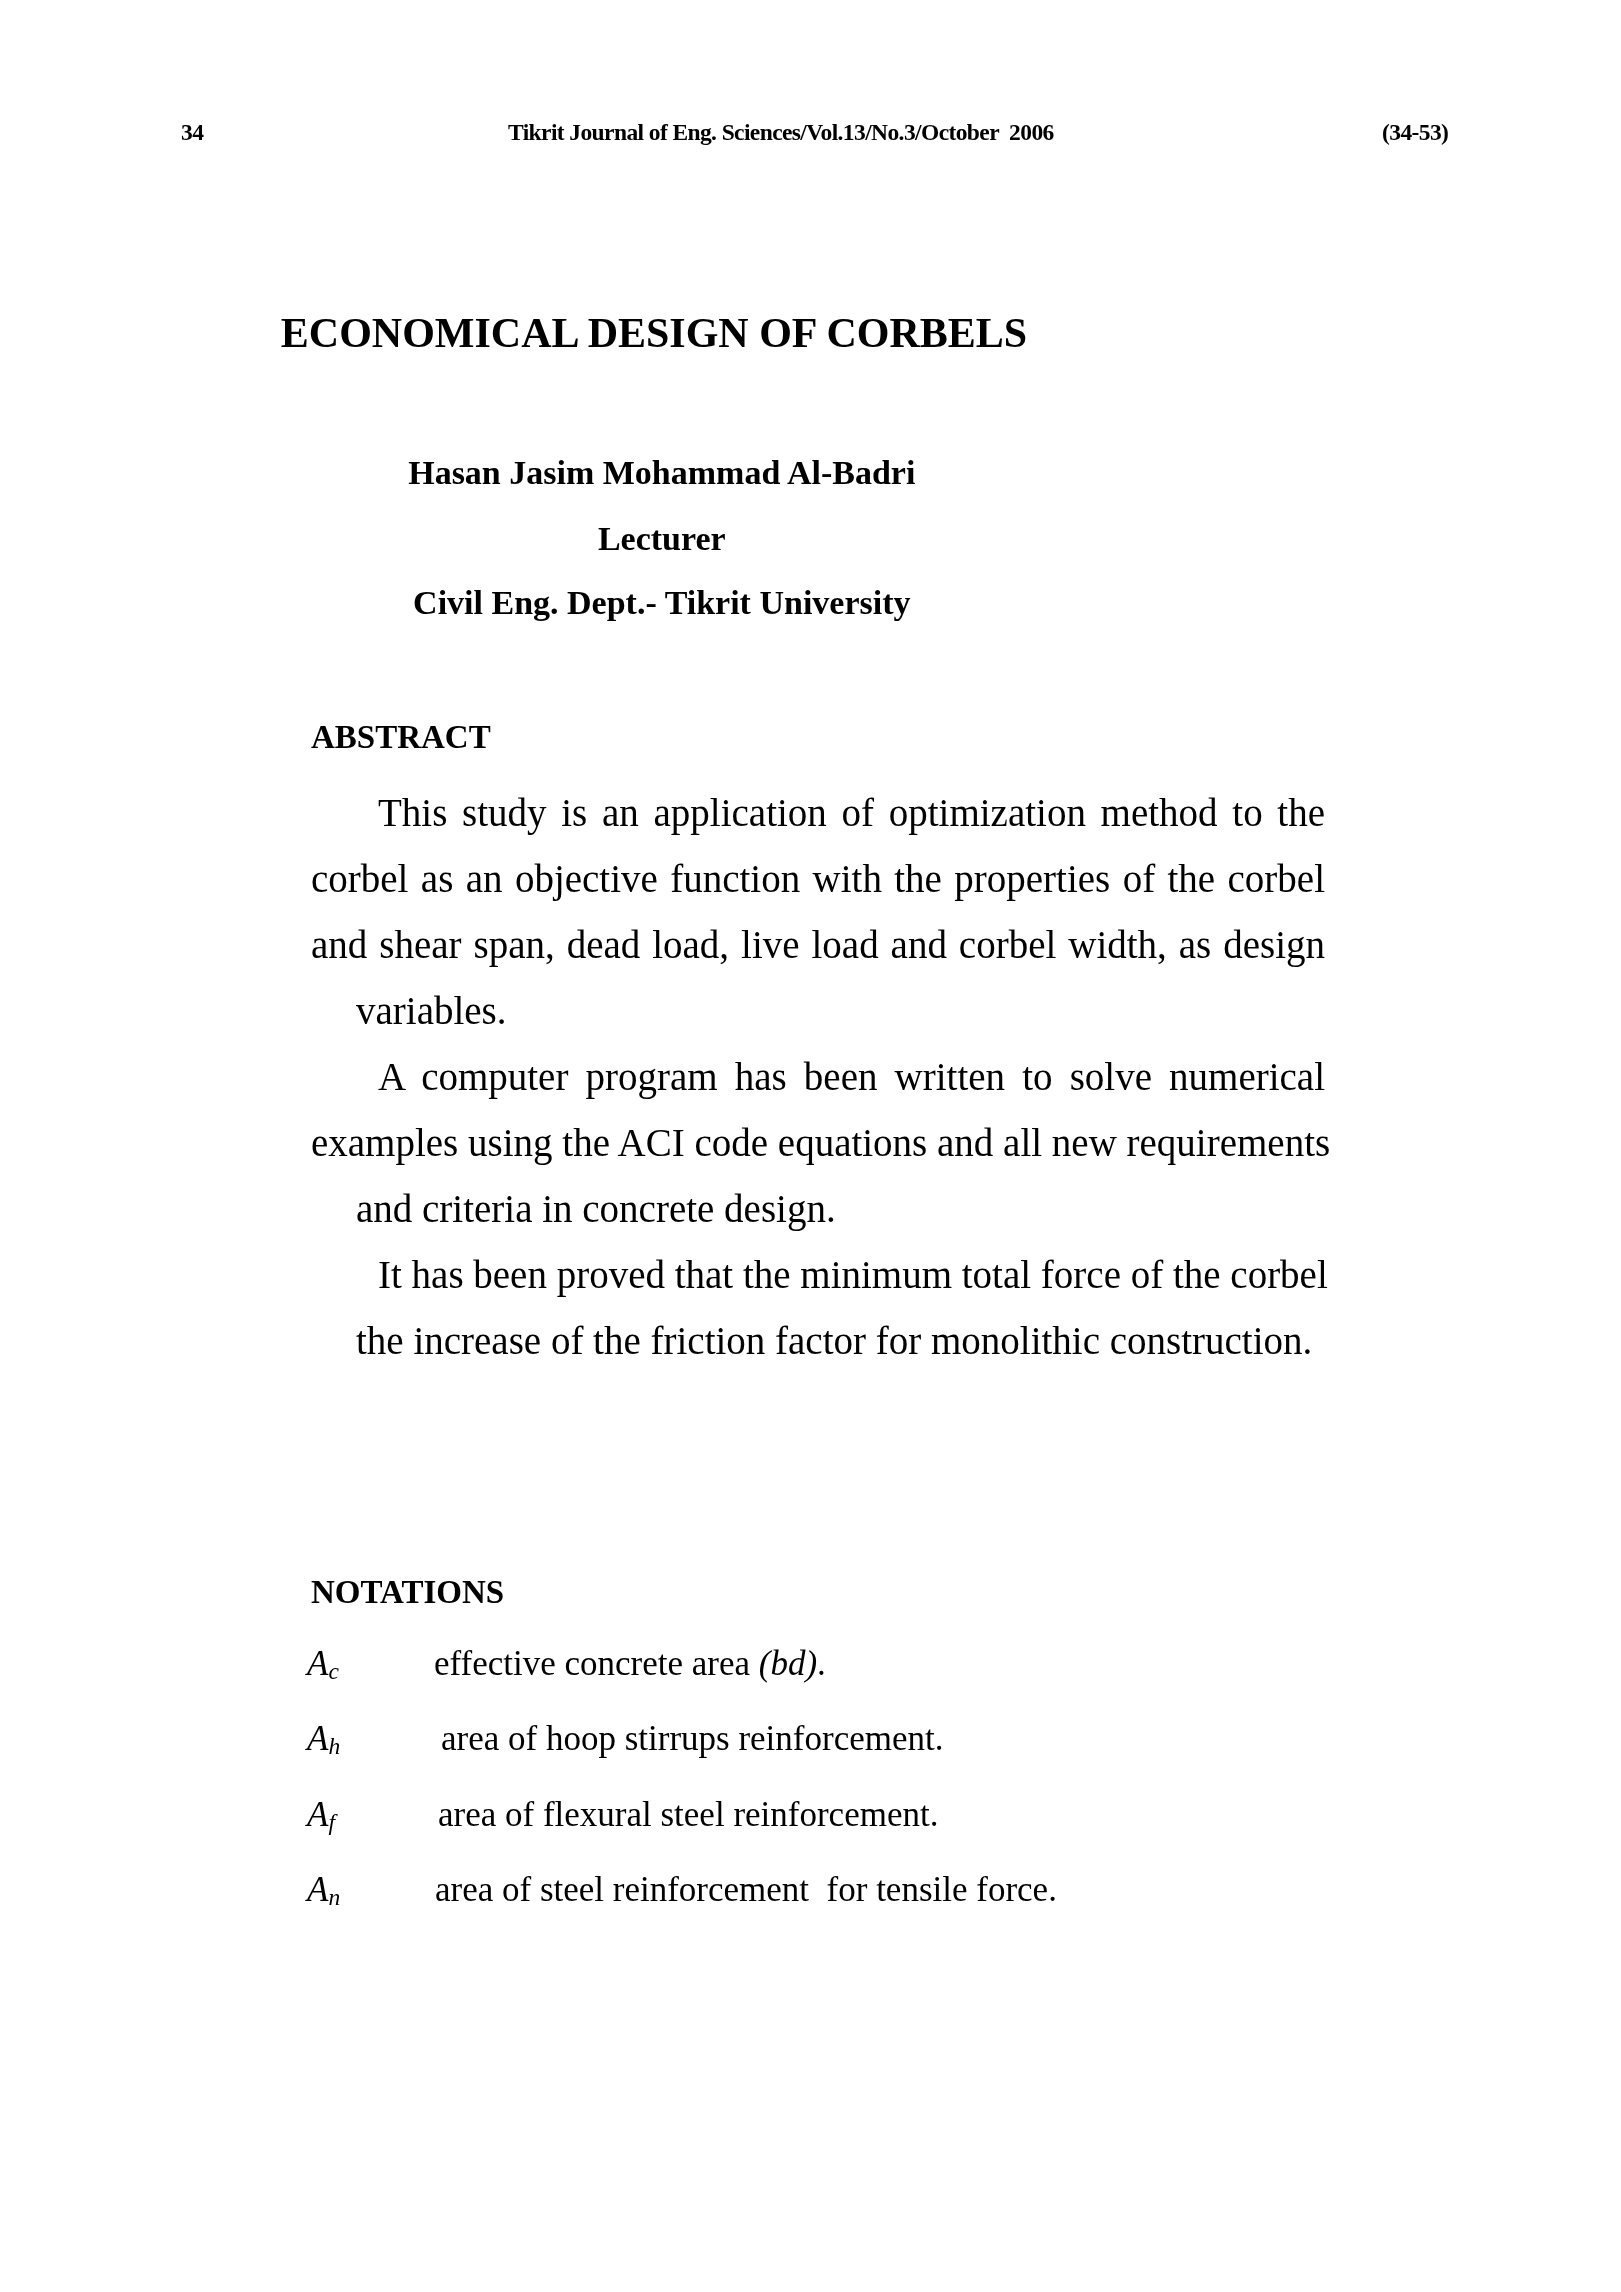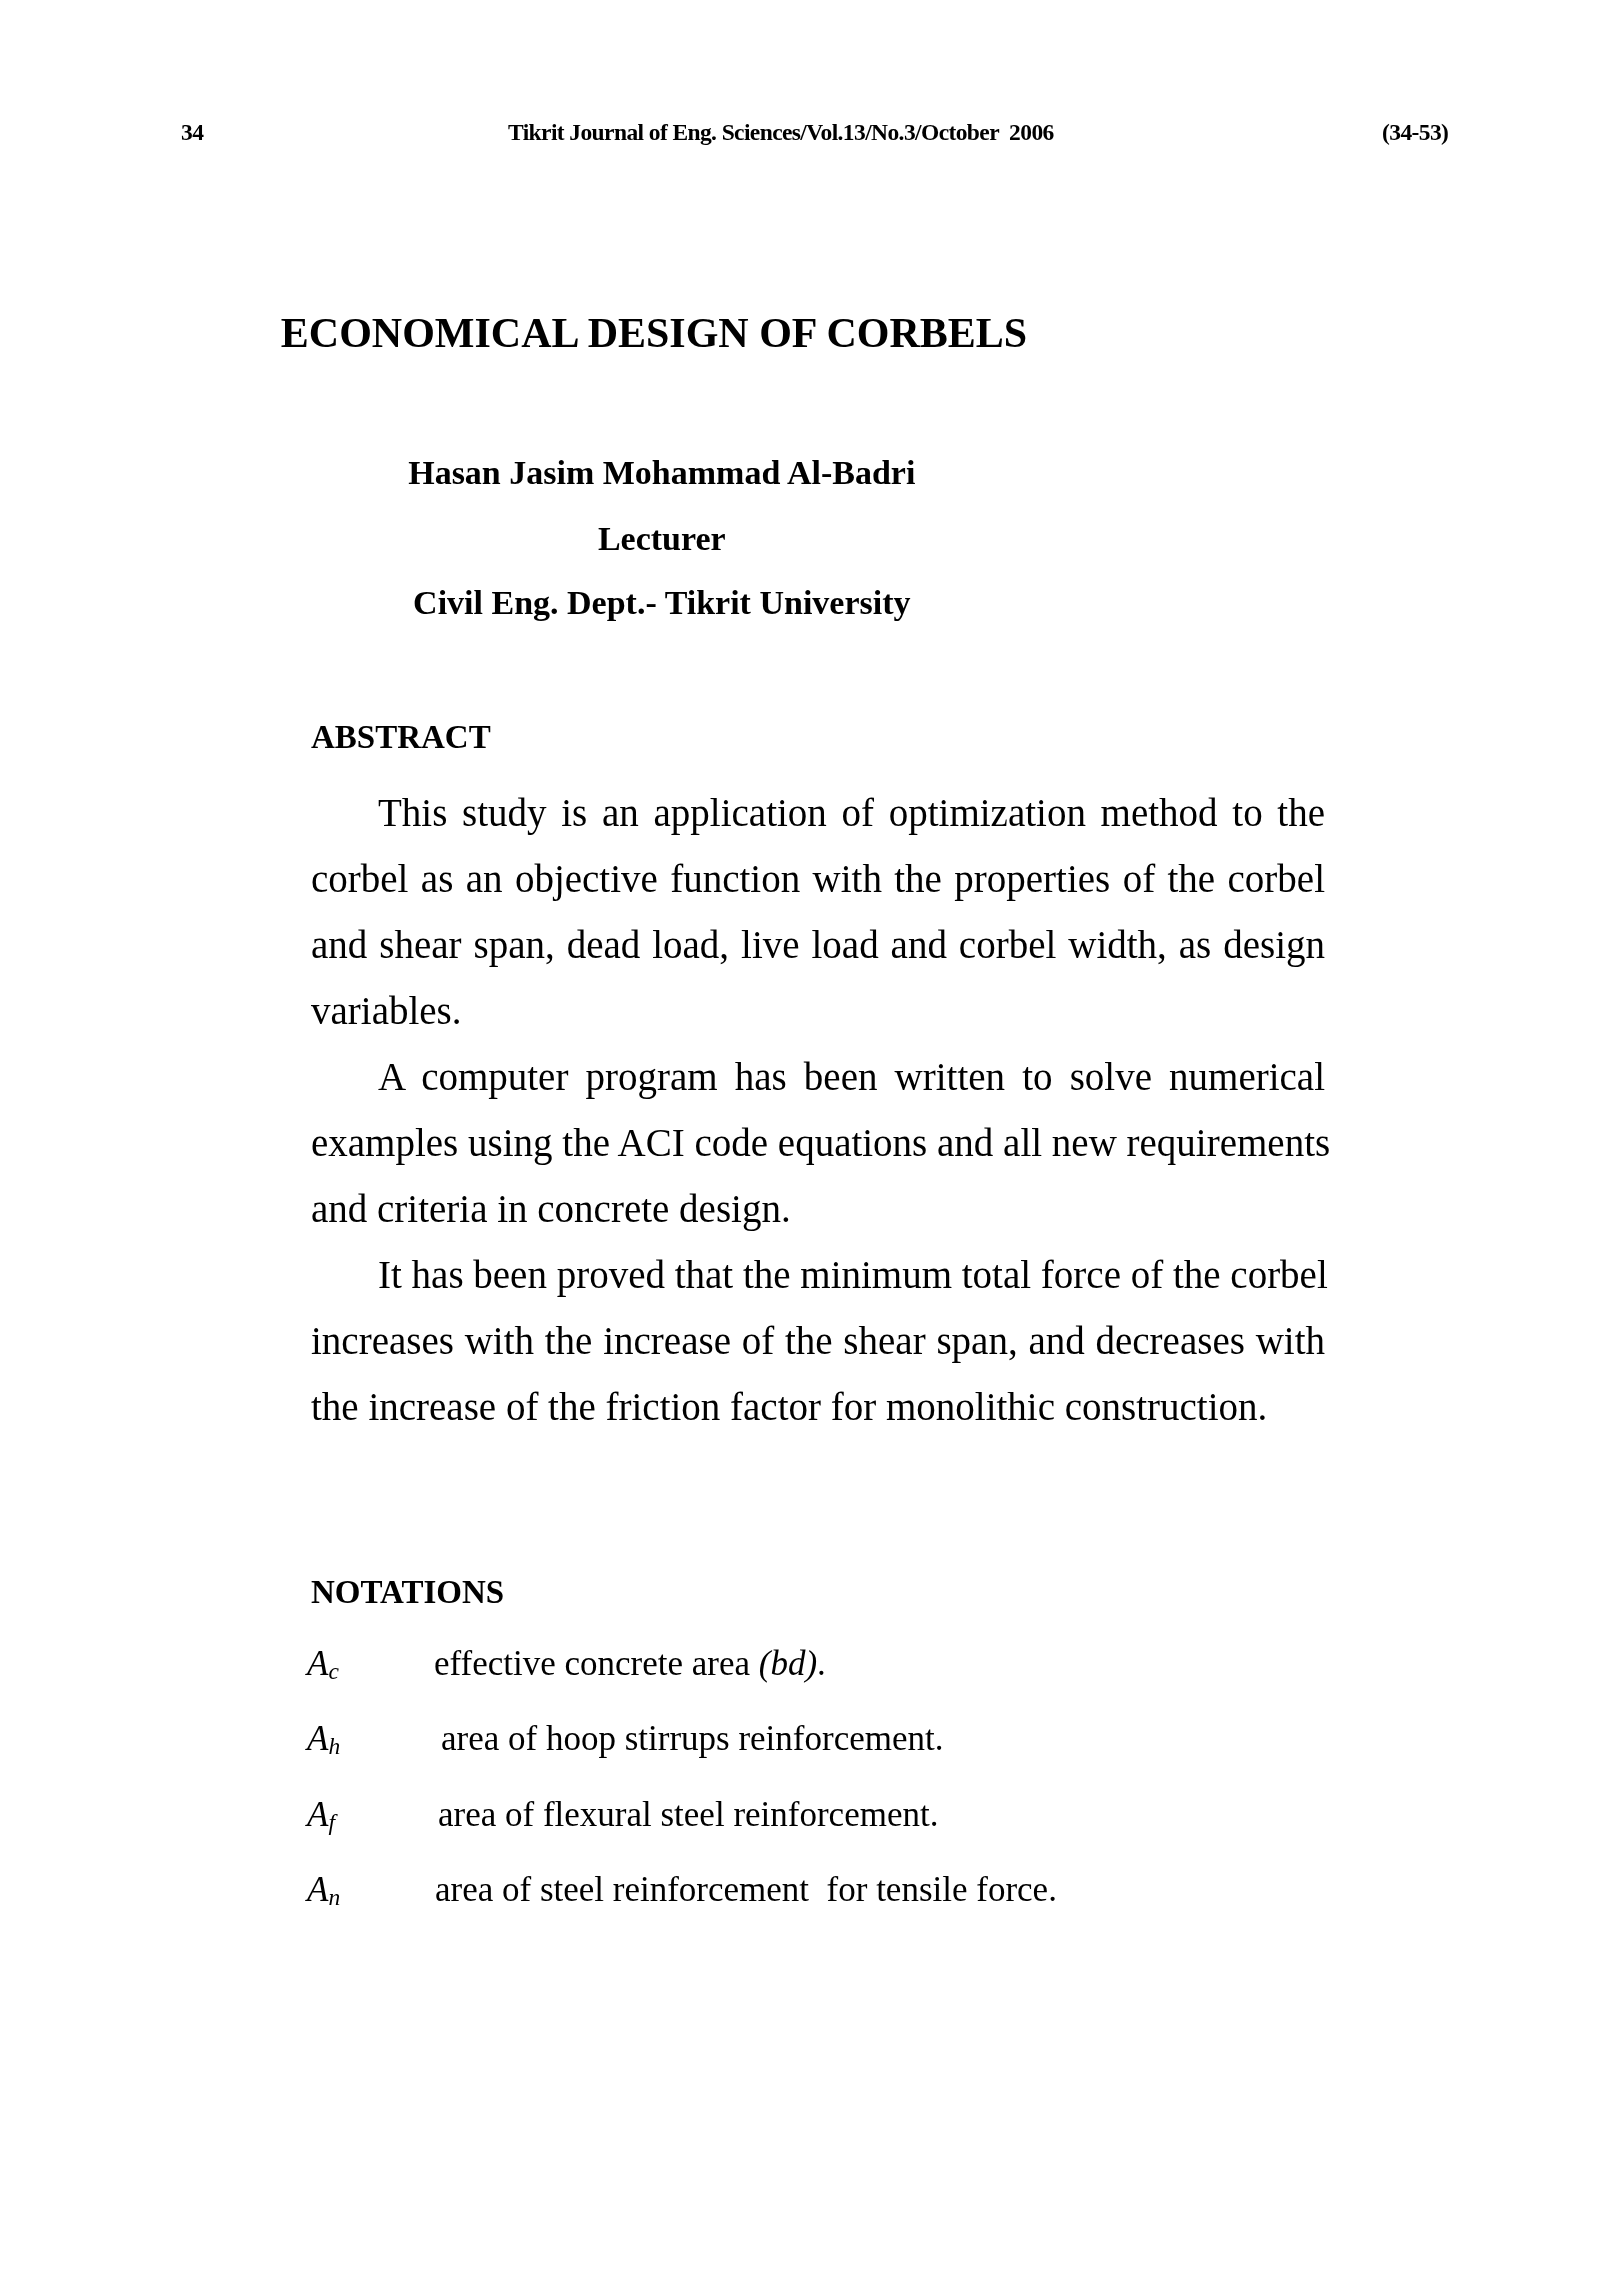--- a/index.html
+++ b/index.html
@@ -76,21 +76,21 @@
       line-height: 66px;
     }
     .abs-line {
       display: block;
       height: 66px;
       white-space: nowrap;
       text-align: justify;
       text-align-last: justify;
     }
     .abs-line.indent { padding-left: 67px; }
-    .abs-line.last { text-align-last: left; }
+    .abs-line.last { text-align-last: left; margin-left: 45px; }
 
     
     .notation-row {
       position: absolute;
       left: 307px;
       height: 59px;
       font-size: 35px;
       line-height: 43px;
       white-space: nowrap;
     }
@@ -128,21 +128,20 @@
 <div class="section-heading" id="abstract-heading">ABSTRACT</div>
 <div id="abstract-body">
   <span class="abs-line indent">This study is an application of optimization method to the</span>
   <span class="abs-line">corbel as an objective function with the properties of the corbel</span>
   <span class="abs-line">and shear span, dead load, live load and corbel width, as design</span>
   <span class="abs-line last">variables.</span>
   <span class="abs-line indent">A computer program has been written to solve numerical</span>
   <span class="abs-line">examples using the ACI code equations and all new requirements</span>
   <span class="abs-line last">and criteria in concrete design.</span>
   <span class="abs-line indent">It has been proved that the minimum total force of the corbel</span>
-  <span class="abs-line">increases with the increase of the shear span, and decreases with</span>
   <span class="abs-line last">the increase of the friction factor for monolithic construction.</span>
 </div>
 
 <div class="section-heading" id="notations-heading">NOTATIONS</div>
 
 <div class="notation-row" id="notation-0">
   <span class="notation-symbol"><span>A</span><span class="sub">c</span></span><span class="notation-desc"><span style="white-space: pre;">effective concrete area </span><i>(bd)</i><span>.</span></span>
 </div>
 
 <div class="notation-row" id="notation-1">

